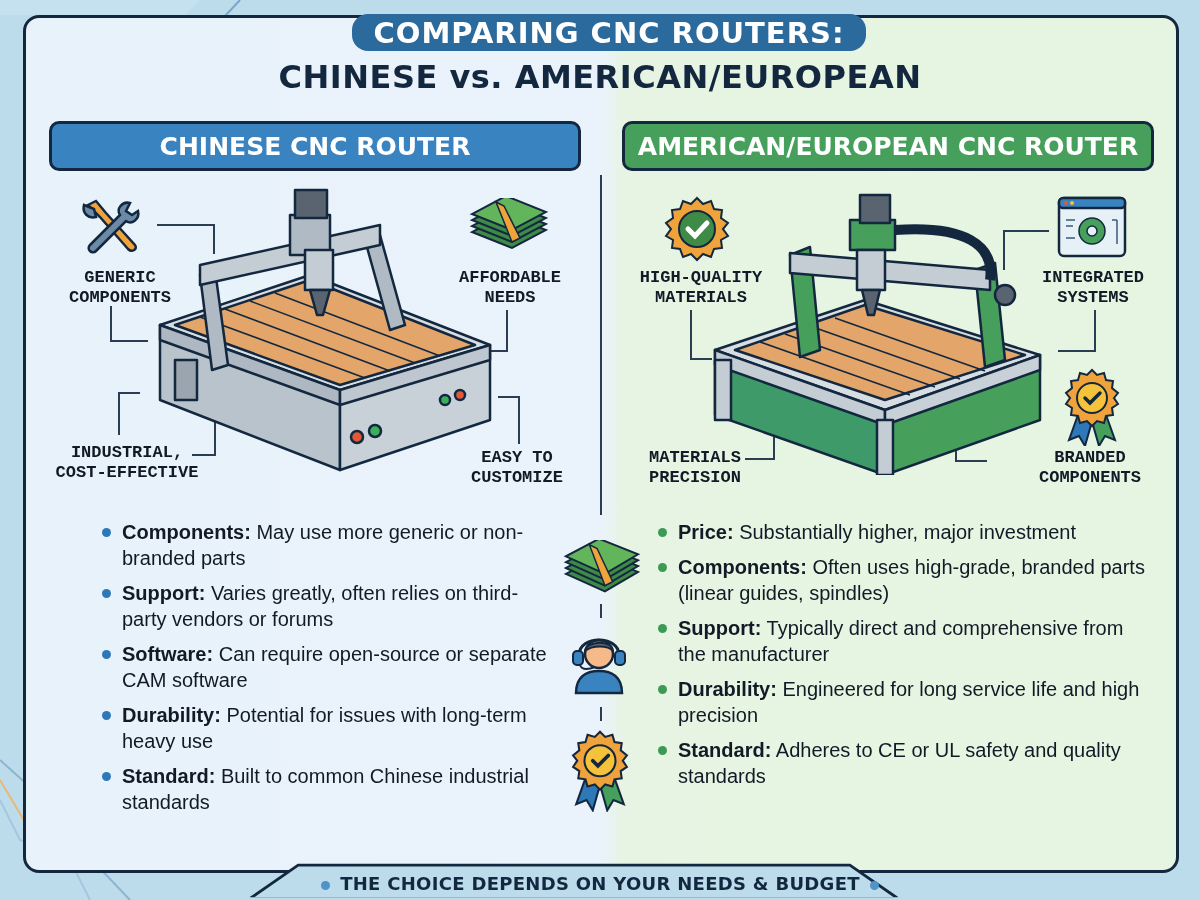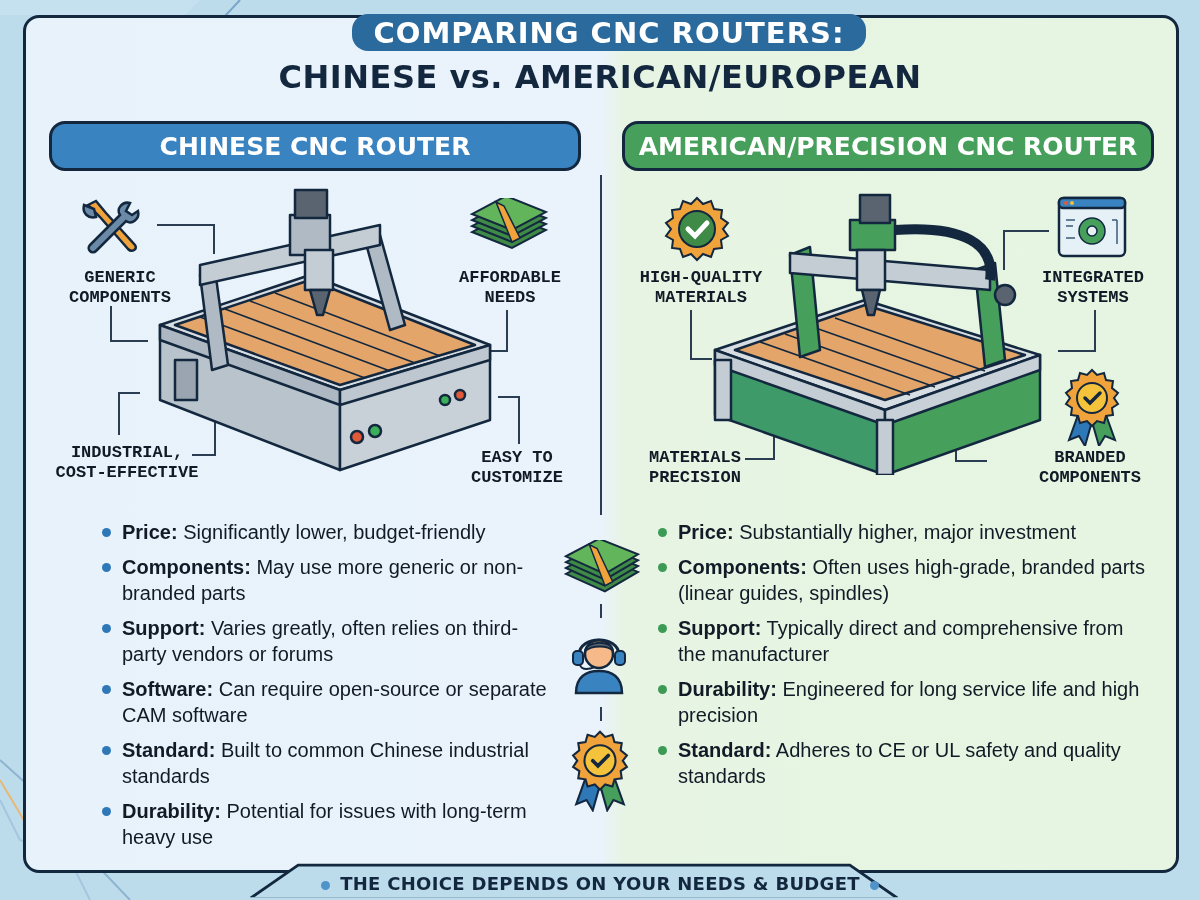--- a/index.html
+++ b/index.html
@@ -24,21 +24,21 @@
     display: flex; align-items: center; justify-content: center;
     font-family: "DejaVu Sans", sans-serif;
   }
   .main-title {
     position: absolute; left: 0; width: 1200px; top: 58px; text-align: center;
     font-family: "DejaVu Sans", sans-serif; font-weight: 700; font-size: 32px;
     color: #13283f; letter-spacing: 0.5px;
   }
   .col-header {
     position: absolute; top: 121px; height: 50px; border: 3px solid #13283f;
-    border-radius: 16px; color: #fff; font-weight: 700; font-size: 25px;
+    border-radius: 10px; color: #fff; font-weight: 700; font-size: 25px;
     display: flex; align-items: center; justify-content: center;
     font-family: "DejaVu Sans", sans-serif;
   }
   .col-header.left { left: 49px; width: 532px; background: #3a83c1; }
   .col-header.right { left: 622px; width: 532px; background: #46a05c; }
   .divider {
     position: absolute; left: 600px; top: 175px; width: 0; height: 340px;
     border-left: 2px solid #2a3d52;
   }
   .callout {
@@ -86,21 +86,21 @@
   <path d="M0,780 L25,822 L45,830 L60,850" stroke="#e8b877" stroke-width="2" fill="none"></path>
   <path d="M0,800 L20,840 L70,860 L90,900" stroke="#a6c6dd" stroke-width="2" fill="none"></path>
 </svg>
 
 <div class="frame"></div>
 
 <div class="title-pill">COMPARING CNC ROUTERS:</div>
 <div class="main-title">CHINESE vs. AMERICAN/EUROPEAN</div>
 
 <div class="col-header left">CHINESE CNC ROUTER</div>
-<div class="col-header right">AMERICAN/PRECISION CNC ROUTER</div>
+<div class="col-header right">AMERICAN/EUROPEAN CNC ROUTER</div>
 
 <div class="divider"></div>
 
 <svg class="icon" style="left:78px;top:197px" width="70" height="64" viewBox="0 0 70 64">
   <path d="M10,8 L22,20 L50,52 C54,56 60,52 57,48 L28,16 L18,4 Z" fill="#f0a23b" stroke="#13283f" stroke-width="2.5"></path>
   <path d="M52,6 C44,4 38,12 42,18 L12,48 C8,52 14,58 18,54 L48,24 C54,28 62,22 60,14 L54,18 L48,14 Z" fill="#6a8aa8" stroke="#13283f" stroke-width="2.5"></path>
   <path d="M6,8 C4,16 10,22 18,20 L16,12 Z" fill="#6a8aa8" stroke="#13283f" stroke-width="2.5"></path>
 </svg>
 <div class="callout" style="left:50px;top:268px;width:140px">GENERIC COMPONENTS</div>
 <div class="leader" style="left:157px;top:224px;width:58px;height:30px;border-top-width:2px;border-right-width:2px"></div>
@@ -246,26 +246,25 @@
   <polygon points="16,44 6,72 16,68 22,78 30,50" fill="#2f78b8" stroke="#13283f" stroke-width="2"></polygon>
   <polygon points="42,44 52,72 42,68 36,78 28,50" fill="#46a05c" stroke="#13283f" stroke-width="2"></polygon>
   <polygon points="29,2 34,7 41,5 43,12 50,13 49,20 55,25 51,30 55,36 49,40 50,47 43,48 41,55 34,53 29,58 24,53 17,55 15,48 8,47 9,40 3,36 7,30 3,25 9,20 8,13 15,12 17,5 24,7" fill="#f0a23b" stroke="#13283f" stroke-width="2"></polygon>
   <circle cx="29" cy="30" r="15" fill="#f5c23b" stroke="#13283f" stroke-width="2"></circle>
   <path d="M22,30 L27,35 L37,25" stroke="#13283f" stroke-width="3.5" fill="none" stroke-linecap="round"></path>
 </svg>
 <div class="leader" style="left:600px;top:604px;height:14px;border-left-width:2px"></div>
 <div class="leader" style="left:600px;top:707px;height:14px;border-left-width:2px"></div>
 
 <ul class="list left">
-  <li><span class="dot"></span><b>Price:</b> <span>Significantly lower, budget-friendly</span></li>
   <li><span class="dot"></span><b>Components:</b> <span>May use more generic or non-branded parts</span></li>
   <li><span class="dot"></span><b>Support:</b> <span>Varies greatly, often relies on third-party vendors or forums</span></li>
   <li><span class="dot"></span><b>Software:</b> <span>Can require open-source or separate CAM software</span></li>
+  <li><span class="dot"></span><b>Durability:</b> <span>Potential for issues with long-term heavy use</span></li>
   <li><span class="dot"></span><b>Standard:</b> <span>Built to common Chinese industrial standards</span></li>
-  <li><span class="dot"></span><b>Durability:</b> <span>Potential for issues with long-term heavy use</span></li>
 </ul>
 
 <ul class="list right">
   <li><span class="dot"></span><b>Price:</b> <span>Substantially higher, major investment</span></li>
   <li><span class="dot"></span><b>Components:</b> <span>Often uses high-grade, branded parts (linear guides, spindles)</span></li>
   <li><span class="dot"></span><b>Support:</b> <span>Typically direct and comprehensive from the manufacturer</span></li>
   <li><span class="dot"></span><b>Durability:</b> <span>Engineered for long service life and high precision</span></li>
   <li><span class="dot"></span><b>Standard:</b> <span>Adheres to CE or UL safety and quality standards</span></li>
 </ul>
 

